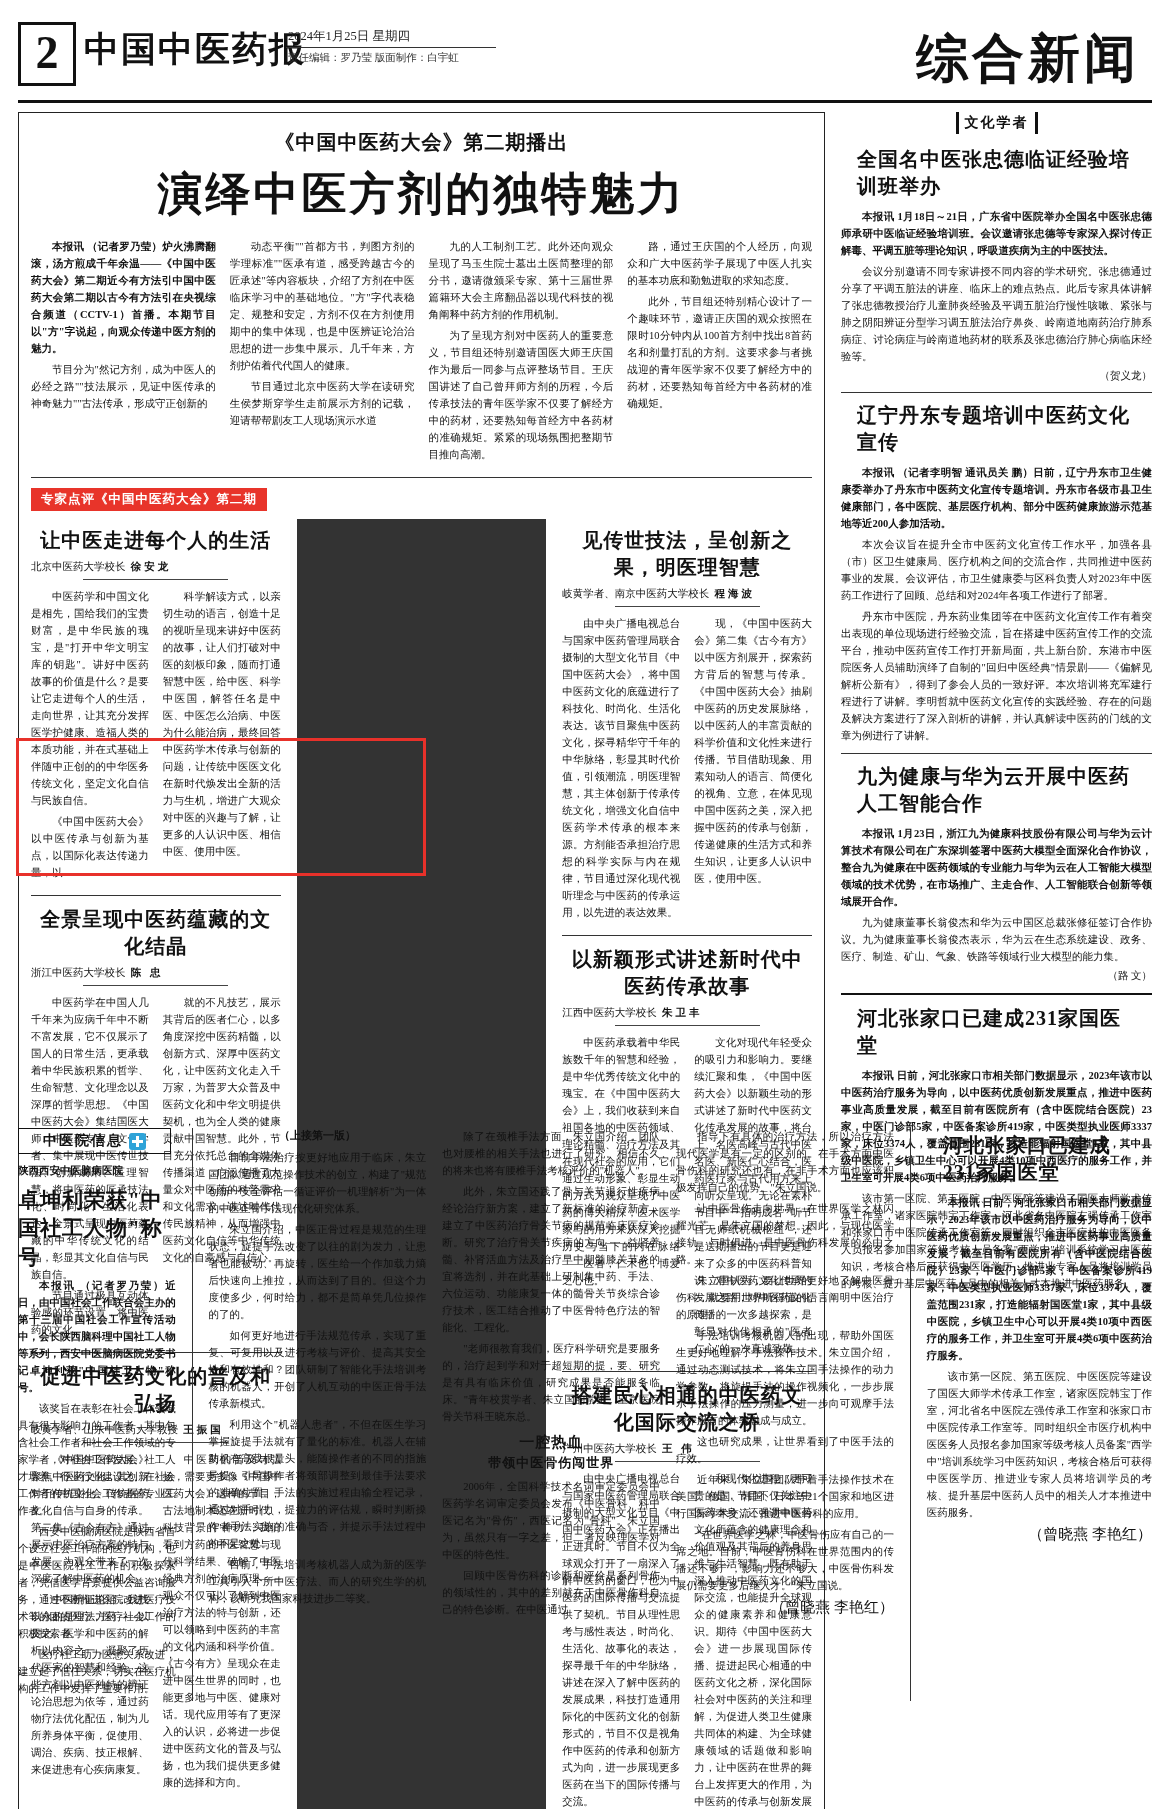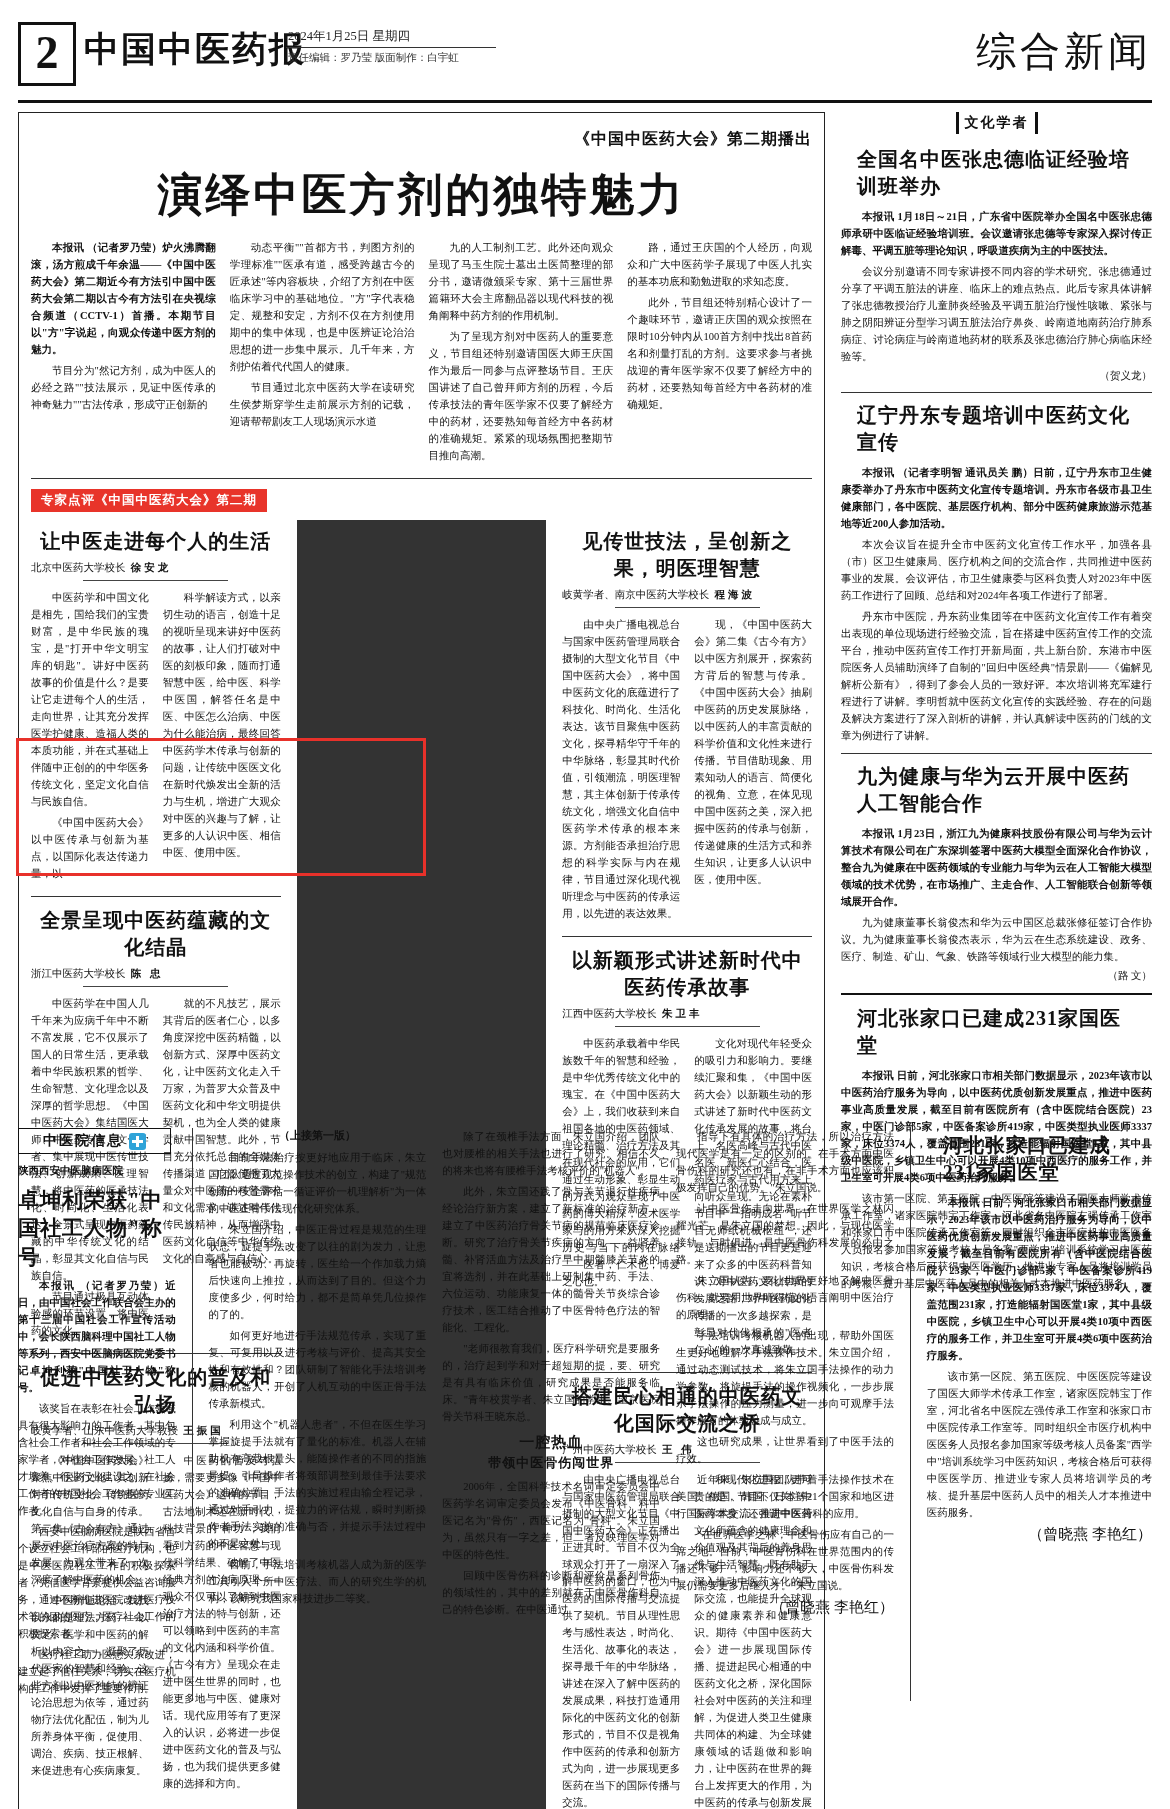--- a/index.html
+++ b/index.html
@@ -8,31 +8,31 @@
 
   
   .masthead{position:relative;height:86px;border-bottom:3px solid #111;margin:14px 18px 0 18px;}
   .pagenum{position:absolute;left:0;top:8px;width:52px;height:58px;border:3px solid #111;
            font-family:"Liberation Serif",serif;font-size:46px;font-weight:700;line-height:56px;text-align:center;}
   .paper-name{position:absolute;left:66px;top:12px;font-size:35px;font-weight:700;letter-spacing:2px;
               font-family:"Liberation Serif",serif;}
   .issue-line{position:absolute;left:270px;top:14px;font-size:12.5px;color:#222;}
   .issue-sub{position:absolute;left:270px;top:36px;font-size:10.5px;color:#333;line-height:1.5;}
   .issue-rule{position:absolute;left:268px;top:33px;width:210px;height:1px;background:#333;}
-  .section-title{position:absolute;right:0;top:10px;font-size:40px;font-weight:400;letter-spacing:4px;}
+  .section-title{position:absolute;right:12px;top:10px;font-size:52px;font-weight:700;letter-spacing:4px;}
 
   
   .body-wrap{position:absolute;left:18px;top:112px;width:1134px;}
   .left-block{position:absolute;left:0;top:0;width:807px;}
   .right-block{position:absolute;left:823px;top:0;width:311px;}
 
   .boxed{border:1px solid #222;padding:10px 12px 12px 12px;}
 
   
-  .kicker{text-align:right;font-size:16px;font-weight:700;letter-spacing:1px;margin:6px 0 15px;}
+  .kicker{text-align:center;font-size:20px;font-weight:700;letter-spacing:1px;margin:6px 0 8px;}
   .headline{text-align:center;font-size:45px;font-weight:700;letter-spacing:3px;margin:6px 0 14px;
             font-family:"Liberation Serif",serif;}
 
   
   .cols{display:flex;gap:14px;}
   .col{flex:1;}
   p.txt{font-size:10.5px;line-height:1.62;text-align:justify;margin:0 0 4px 0;text-indent:2em;
         font-family:"Liberation Serif",serif;color:#111;}
   .lead{font-weight:700;}
   .hr-thin{height:1px;background:#333;margin:10px 0;}

